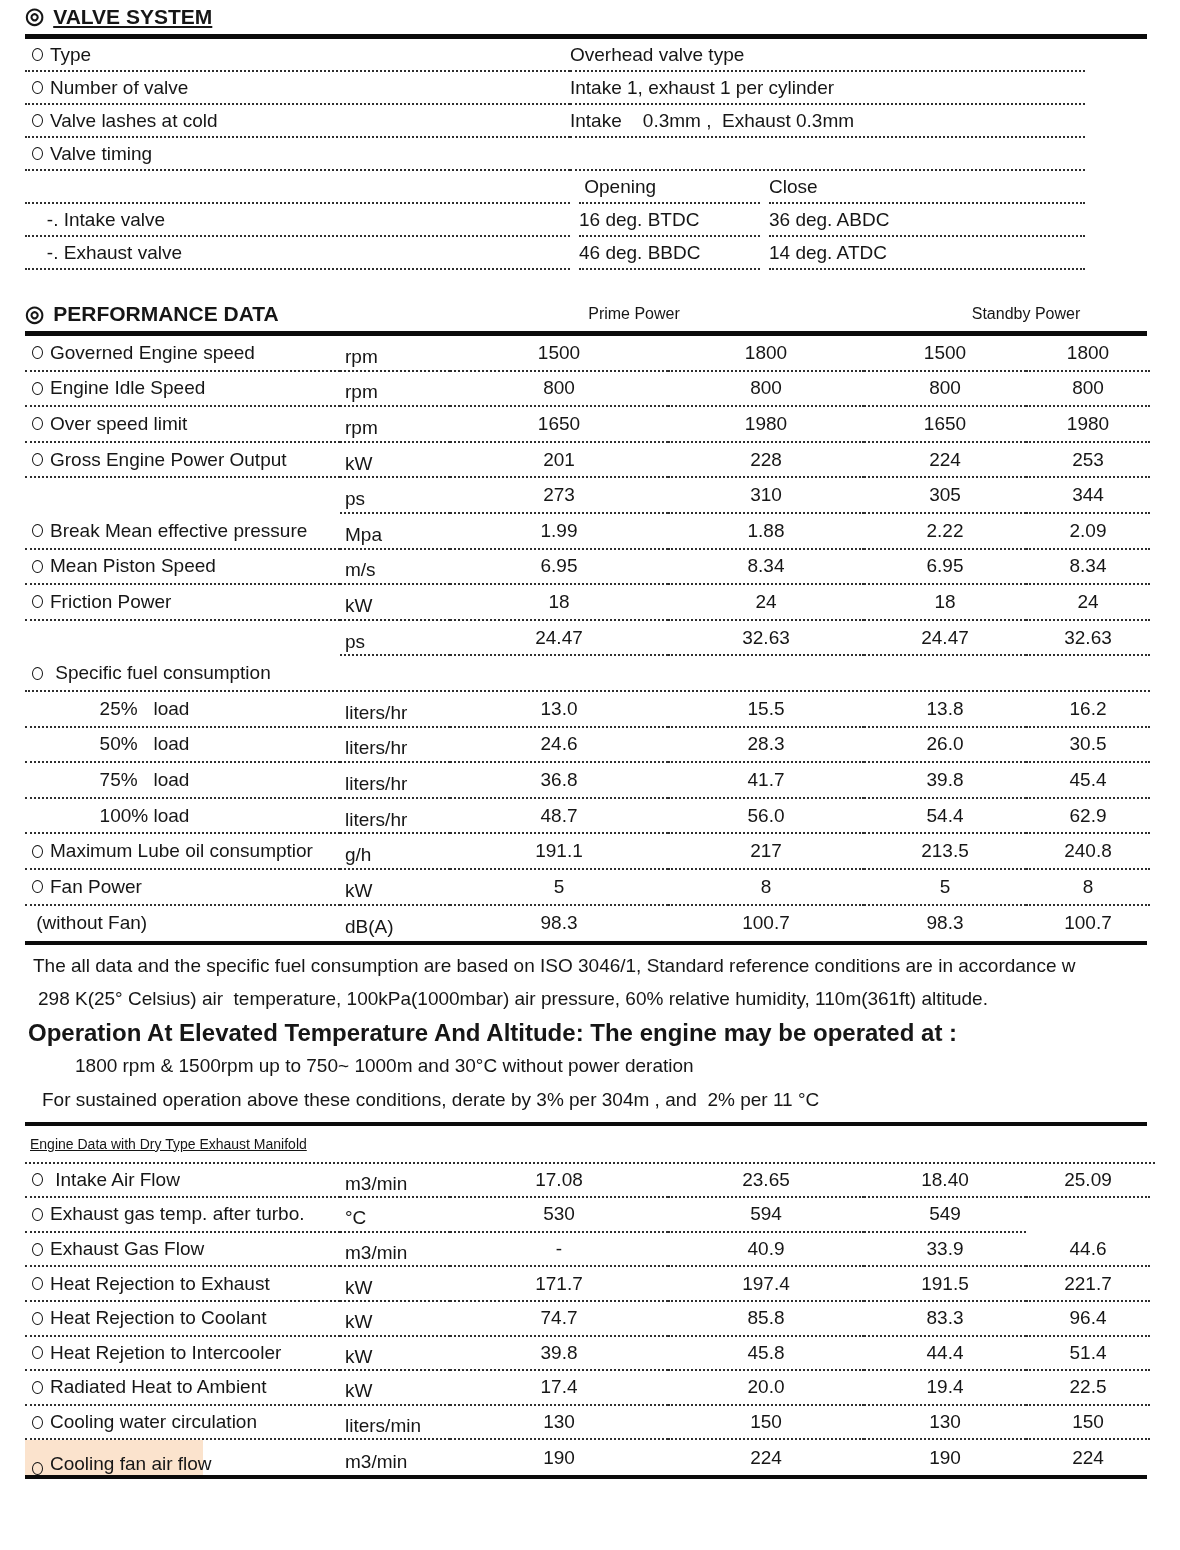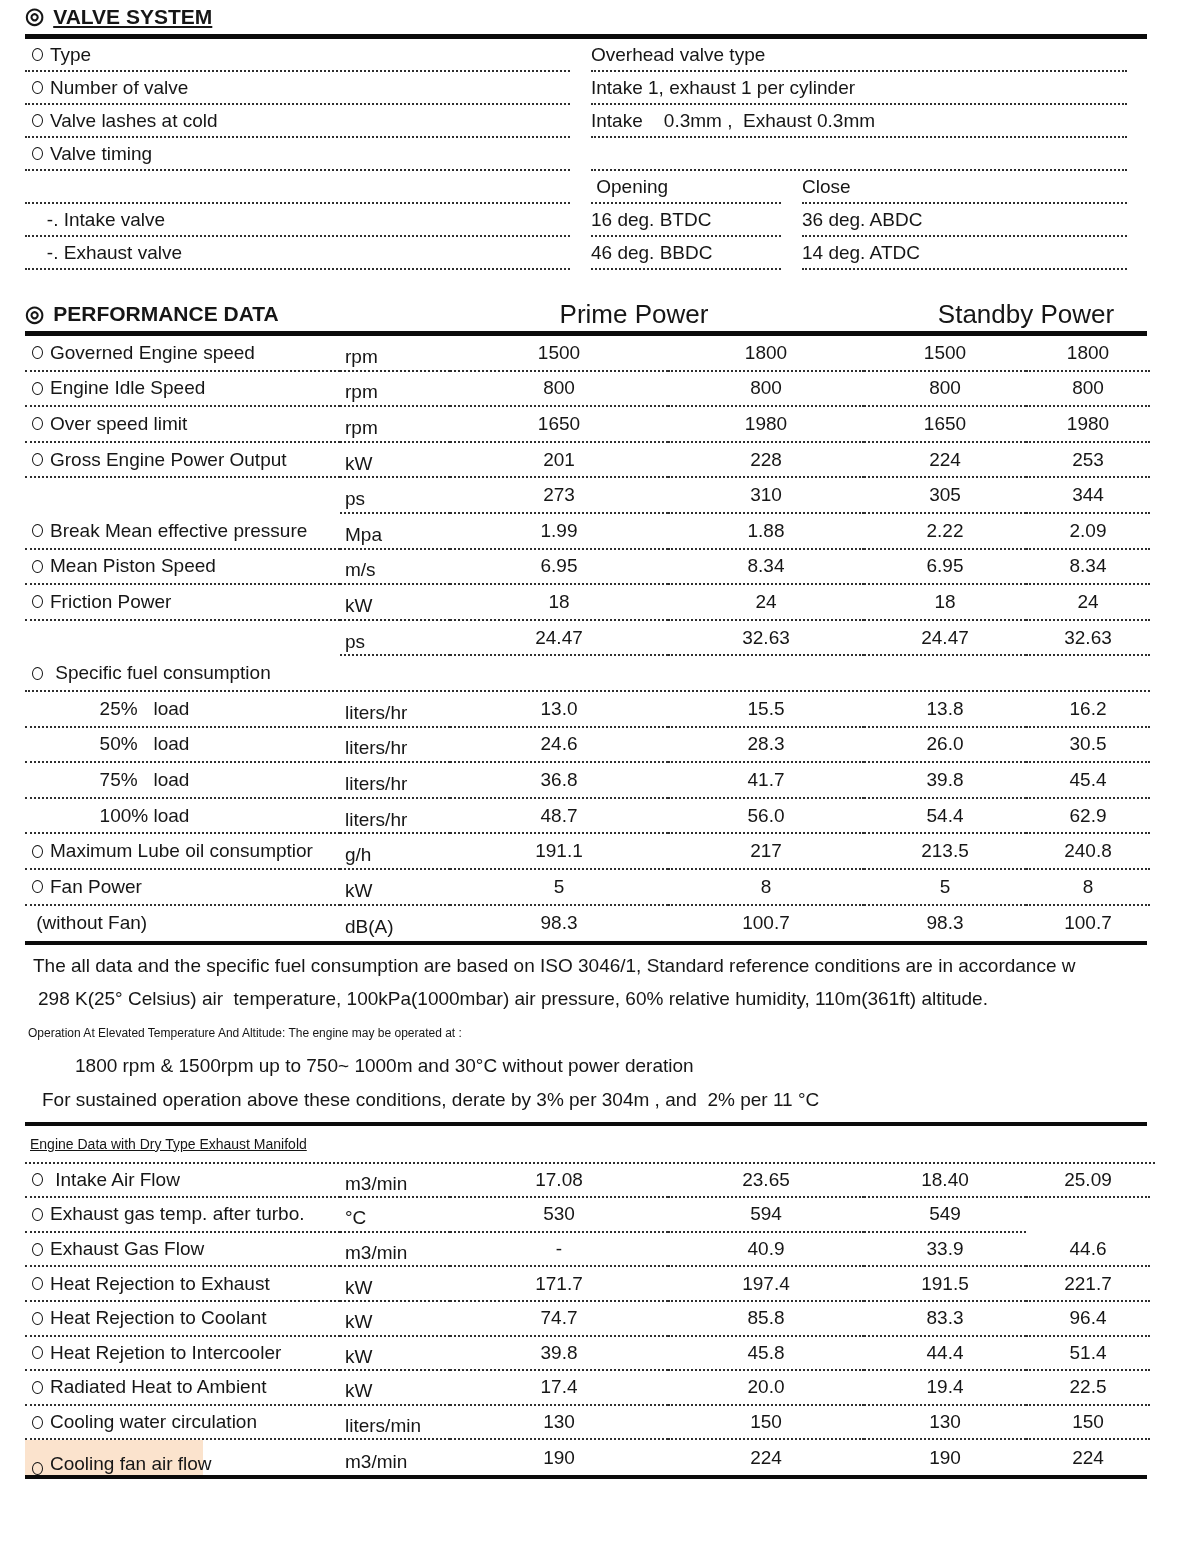--- a/index.html
+++ b/index.html
@@ -16,37 +16,37 @@
     display:flex; align-items:center; gap:9px;
     height:34px; font-weight:bold; font-size:21px;
     white-space:pre;
   }
   .sec-title .marker { font-size:22px; font-weight:bold; transform:translateY(-1px); }
   .underlined { text-decoration:underline; }
   .bar  { width:1122px; height:5px; background:#0b0b0b; }
   .bar4 { width:1122px; height:4px; background:#0b0b0b; }
 
   
-  .valve-grid { display:grid; grid-template-columns:545px 190px 325px; width:1060px;gap:21px; }
+  .valve-grid { display:grid; grid-template-columns:545px 190px 325px; width:1060px; }
   .vrow { height:33px; }
 
   
   .grid6 { display:grid; grid-template-columns:315px 110px 218px 196px 162px 124px; width:1125px; }
   #perf-table .trow   { height:35.6px; }
   #engine-table .trow { height:34.6px; }
 
   .cell {
     display:flex; align-items:center;
     border-bottom:2px dotted #2e2e2e;
     min-width:0;
   }
   .c-label, .c-vlabel { padding-left:6px; }
   .c-unit  { padding-left:5px; white-space:pre;margin-top:8px; }
   .c-val   { justify-content:center; white-space:pre; }
-  .c-vopen, .c-vclose { white-space:pre; }
+  .c-vopen, .c-vclose { white-space:pre;margin-left:9px; }
   .lab-text, .c-vvalue { white-space:pre; }
   .spanall { grid-column:1 / -1; }
   .span2   { grid-column:2 / -1; }
   .partial .c-label { border-bottom:none; }
   .last .cell { border-bottom:none; }
 
   .bullet {
     flex:0 0 auto; width:9px; height:11px;
     border:1.6px solid #111; border-radius:50%;
     margin:0 7px 0 1px;
@@ -55,30 +55,30 @@
   .highlight {
     background:linear-gradient(to right, #fbe3cd 0px, #fbe3cd 178px, rgba(0,0,0,0) 178px);
     align-items:flex-end;
   }
 
   
   .perf-title-row { margin-top:27px; }
   .perf-head { display:grid; grid-template-columns:425px 414px 286px; width:1125px; height:34px; align-items:center; }
   .ph-title { display:flex; align-items:center; gap:9px; font-weight:bold; font-size:21px; }
   .ph-title .marker { font-size:22px; }
-  .ph-group { text-align:center; font-size:26px; }
+  .ph-group { text-align:center; font-size:16px; }
   .ph-prime   { padding-right:46px; }
   .ph-standby { padding-left:38px; }
 
   
   .notes { margin-top:4px; }
   .note-line { height:33.5px; display:flex; align-items:center; white-space:pre; }
   .n0 { padding-left:8px; }
   .n1 { padding-left:13px; }
-  .n2 { padding-left:3px; font-weight:normal; font-size:12px; }
+  .n2 { padding-left:3px; font-weight:bold; font-size:24px; }
   .n3 { padding-left:50px; }
   .n4 { padding-left:17px; }
 
   
   .eng-bar { margin-top:5px; }
   .eng-head {
     width:1125px; height:36px;
     display:flex; align-items:center;
     border-bottom:2px dotted #2e2e2e;
     font-weight:normal; font-size:14px; padding-left:5px;

